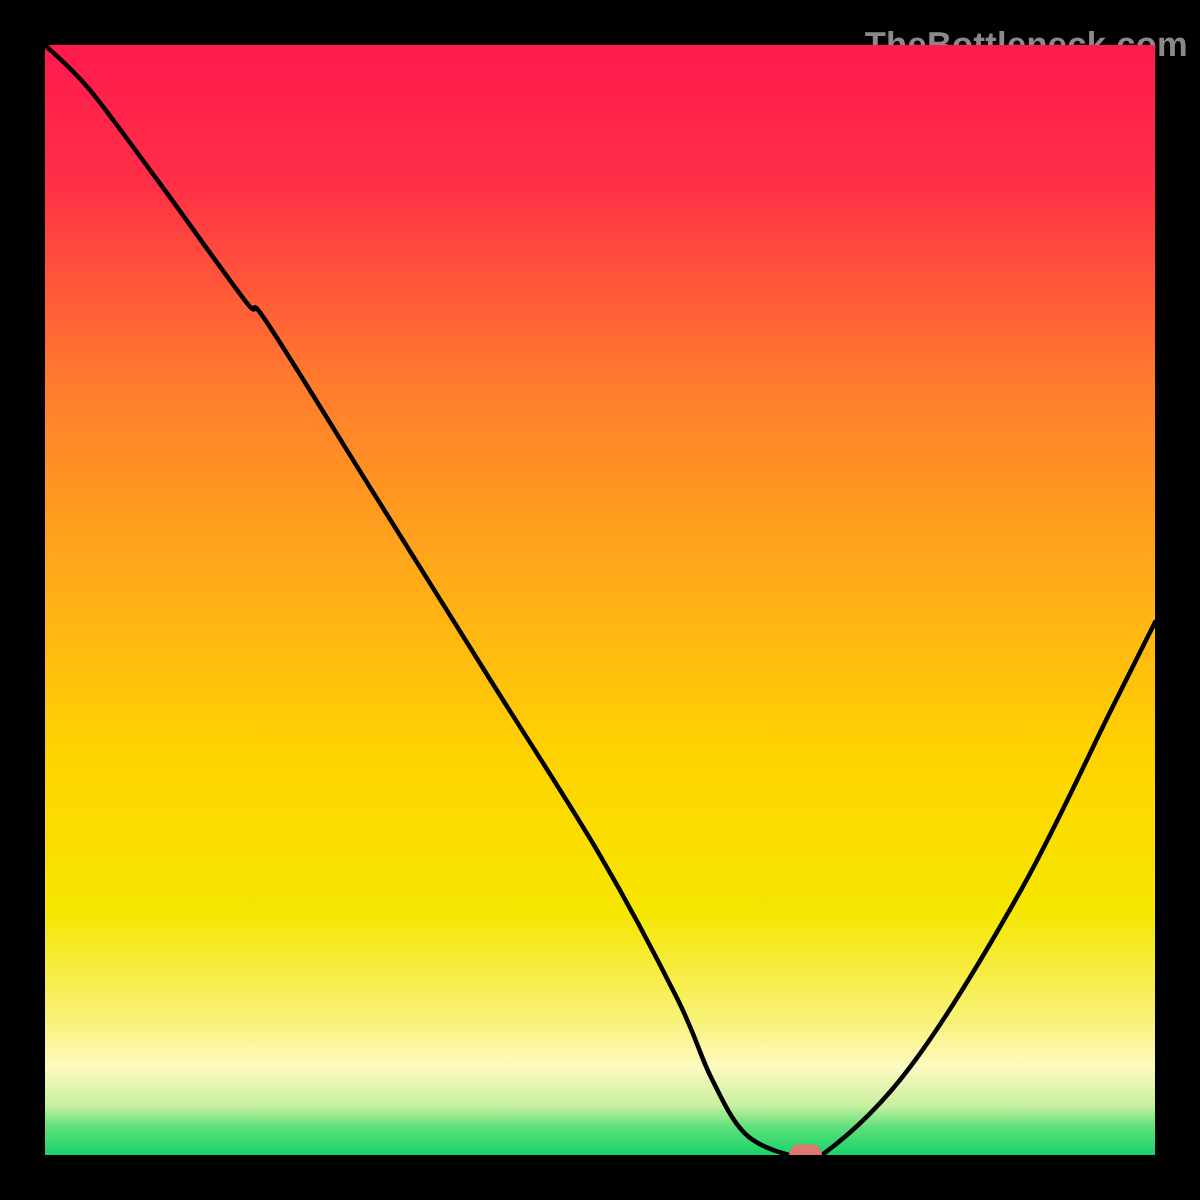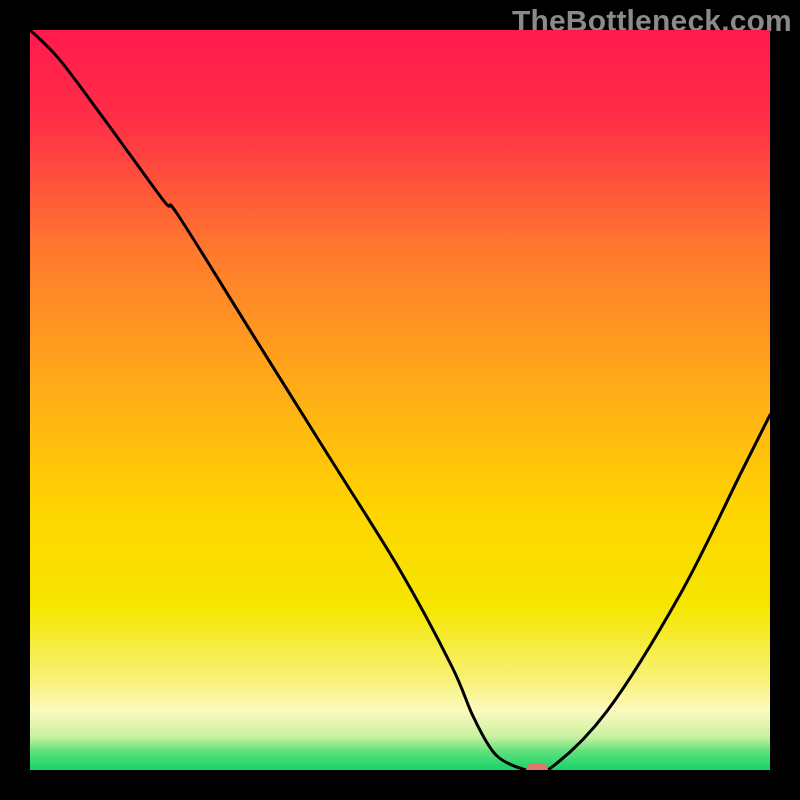--- a/index.html
+++ b/index.html
@@ -41,23 +41,23 @@
   }
   .marker {
     position: absolute;
     width: 22px;
     height: 14px;
     border-radius: 7px;
     transform: translate(-50%, -50%);
   }
   .watermark {
     position: absolute;
-    top: 4px;
+    top: 16px;
     right: 8px;
-    font-size: 30px;
+    font-size: 23px;
     font-weight: 600;
     color: #8a8a8a;
     letter-spacing: 0.2px;
     user-select: none;
   }
 </style>
 </head>
 <body>
 
 <div class="frame">

